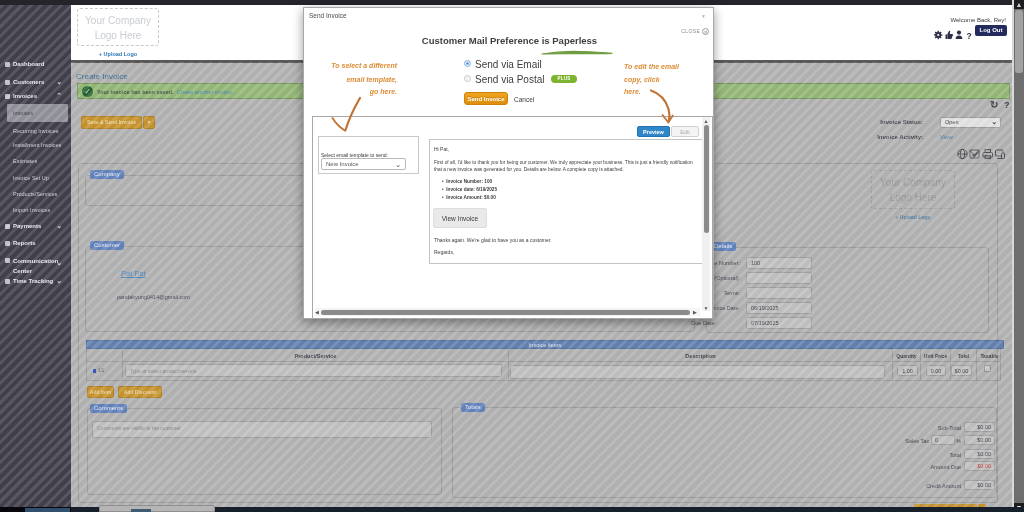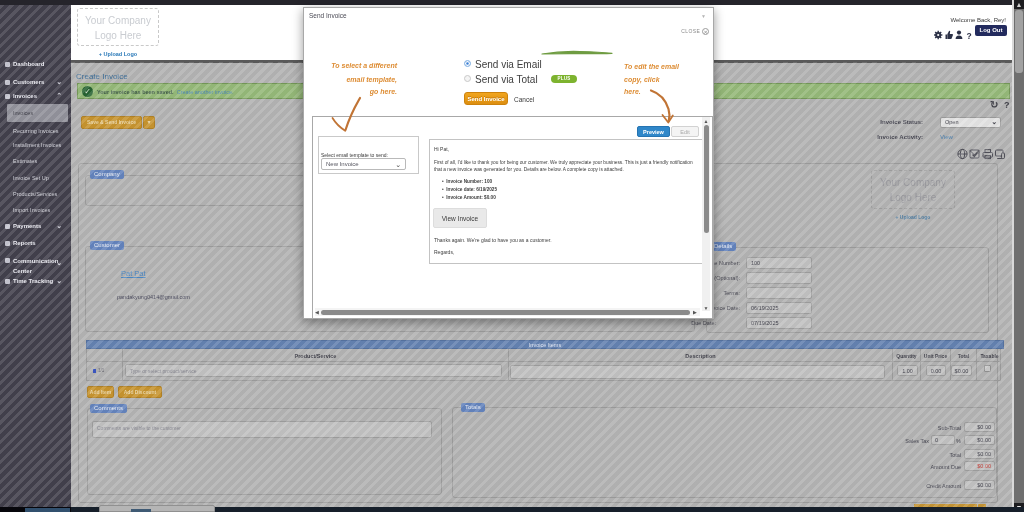--- a/index.html
+++ b/index.html
@@ -195,28 +195,29 @@
   <div class="abs" style="left:0;top:507px;width:71px;height:5px;background:#07070c;"></div>
   <div class="abs" style="left:25px;top:508px;width:45px;height:4px;background:#31506e;"></div>
   <div class="abs" style="left:99px;top:505px;width:116px;height:7px;background:#b5b5b5;border:1px solid #909090;border-radius:2px 2px 0 0;"></div>
   <div class="abs" style="left:131px;top:509px;width:20px;height:3px;background:#3f5a74;"></div>
 
   <div class="abs" id="modal" style="left:303px;top:7px;width:411px;height:312px;background:#fff;border:1px solid #a8a8a8;box-shadow:0 3px 10px rgba(0,0,0,.4);">
     <div class="abs" style="left:5px;top:4px;font-size:6.5px;color:#4a4a55;">Send Invoice</div>
     <div class="abs" style="right:7px;top:5px;font-size:5px;color:#b4b4b4;">▼</div>
     <div class="abs" style="right:4px;top:20px;font-size:5px;letter-spacing:.4px;color:#8a8a8a;">CLOSE&nbsp;<span style="display:inline-block;width:7px;height:7px;border:1px solid #9a9a9a;border-radius:50%;text-align:center;line-height:6px;font-size:5px;vertical-align:-1px;letter-spacing:0;">✕</span></div>
 
+    <div class="abs" style="left:0;top:27px;width:411px;text-align:center;font-size:9.5px;font-weight:bold;color:#3f3f3f;">Customer Mail Preference is Paperless</div>
     <svg class="abs" style="left:236px;top:40px;" width="76" height="9" viewBox="0 0 76 9">
       <path d="M2 6 Q20 2.9 40 3.5 Q60 4 72 5.3 Q60 5.7 40 5.6 Q18 5.4 2 6 Z" fill="#6f9c42" stroke="#6f9c42" stroke-width="1.2" stroke-linejoin="round"></path>
     </svg>
 
     <div class="abs" style="left:160px;top:52px;width:7px;height:7px;border-radius:50%;border:1px solid #9ec3e8;background:#3a7fd5;box-shadow:inset 0 0 0 1.2px #fff;"></div>
     <div class="abs" style="left:171px;top:51px;font-size:10px;color:#3d3d3d;">Send via Email</div>
     <div class="abs" style="left:160px;top:67px;width:7px;height:7px;border-radius:50%;border:1px solid #c9c9c9;background:#f4f4f4;"></div>
-    <div class="abs" style="left:171px;top:66px;font-size:10px;color:#3d3d3d;">Send via Total</div>
+    <div class="abs" style="left:171px;top:66px;font-size:10px;color:#3d3d3d;">Send via Postal</div>
     <div class="abs" style="left:247px;top:66.5px;width:26px;height:8px;background:#7db32f;border-radius:4px;color:#fff;font-size:4.5px;font-weight:bold;text-align:center;line-height:8px;letter-spacing:.3px;">PLUS</div>
 
     <div class="abs" style="left:160px;top:84px;width:44px;height:13px;background:linear-gradient(#f1a51e,#dc8e10);border:1px solid #cd820c;border-radius:3px;color:#fff;font-size:6px;font-weight:bold;text-align:center;line-height:12px;text-shadow:0 -1px 0 rgba(160,90,0,.5);">Send Invoice</div>
     <div class="abs" style="left:210px;top:88px;font-size:6.5px;color:#3a3a3a;">Cancel</div>
 
     <div class="abs hw" style="left:9px;top:54px;width:84px;text-align:right;">To select a different</div>
     <div class="abs hw" style="left:9px;top:68px;width:84px;text-align:right;">email template,</div>
     <div class="abs hw" style="left:9px;top:80px;width:84px;text-align:right;">go here.</div>
     <svg class="abs" style="left:26px;top:83px;z-index:3;" width="36" height="48" viewBox="0 0 36 48">
       <path d="M30 7 C26 14 21 22 15.5 39 " fill="none" stroke="#c17435" stroke-width="2.2" stroke-linecap="round"></path>

